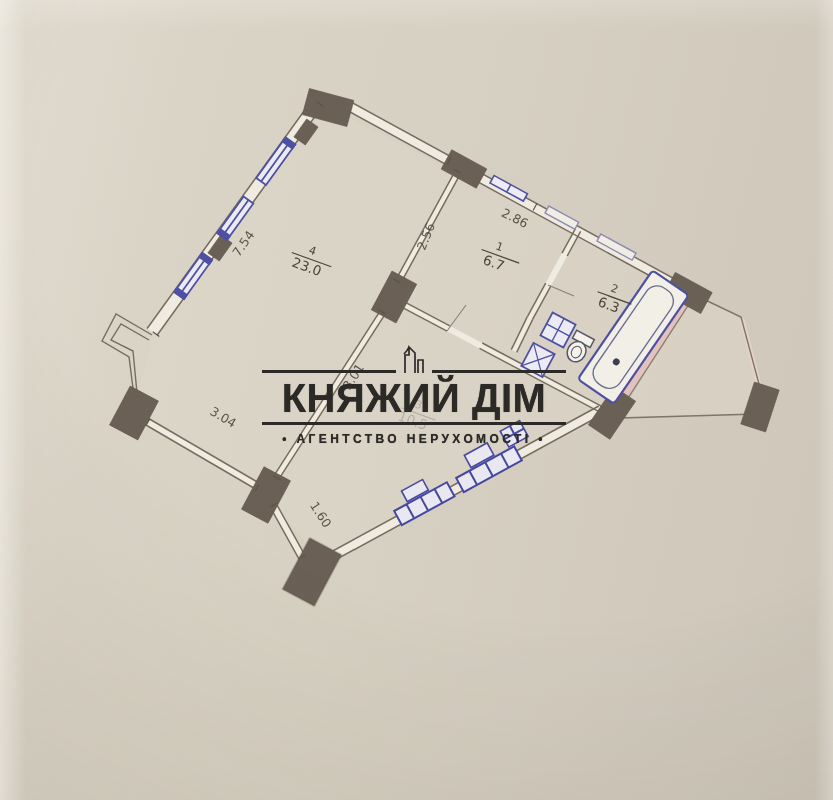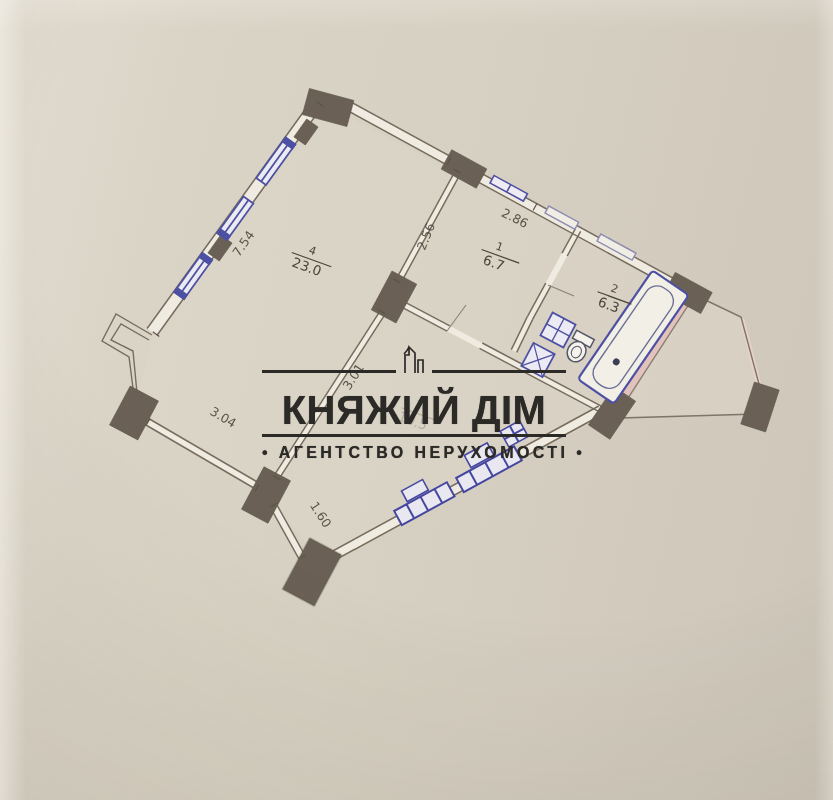--- a/index.html
+++ b/index.html
@@ -23,23 +23,23 @@
   .rbar{stroke:#4a4339;stroke-width:1.2;}
   .faint{opacity:.26;}
   .watermark{
     position:absolute;left:262px;top:342px;width:304px;z-index:10;
     color:#2b2a27;text-align:center;
     text-shadow:0 0 .7px rgba(43,42,39,.85);
   }
   .wm-row{display:flex;align-items:flex-end;height:31px;}
   .wm-rule{flex:1;height:2.6px;background:#2b2a27;}
   .wm-icon{flex:0 0 auto;margin:0 3px;}
-  .wm-title{font-size:40px;font-weight:700;letter-spacing:.5px;line-height:1.08;white-space:nowrap;margin-top:16px;}
+  .wm-title{font-size:40px;font-weight:700;letter-spacing:.5px;line-height:1.08;white-space:nowrap;margin-top:4px;}
   .wm-rule2{height:2.6px;background:#2b2a27;margin-top:2px;}
-  .wm-sub{font-size:16px;font-weight:700;letter-spacing:3.4px;white-space:nowrap;margin-top:7px;}
+  .wm-sub{font-size:12px;font-weight:700;letter-spacing:3.4px;white-space:nowrap;margin-top:7px;}
 </style>
 </head>
 <body>
 
 <div class="photo">
 
   <svg width="833" height="800" viewBox="0 0 833 800">
     <defs>
       <filter id="soft" x="-5%" y="-5%" width="110%" height="110%">
         <feGaussianBlur stdDeviation="0.45"></feGaussianBlur>

